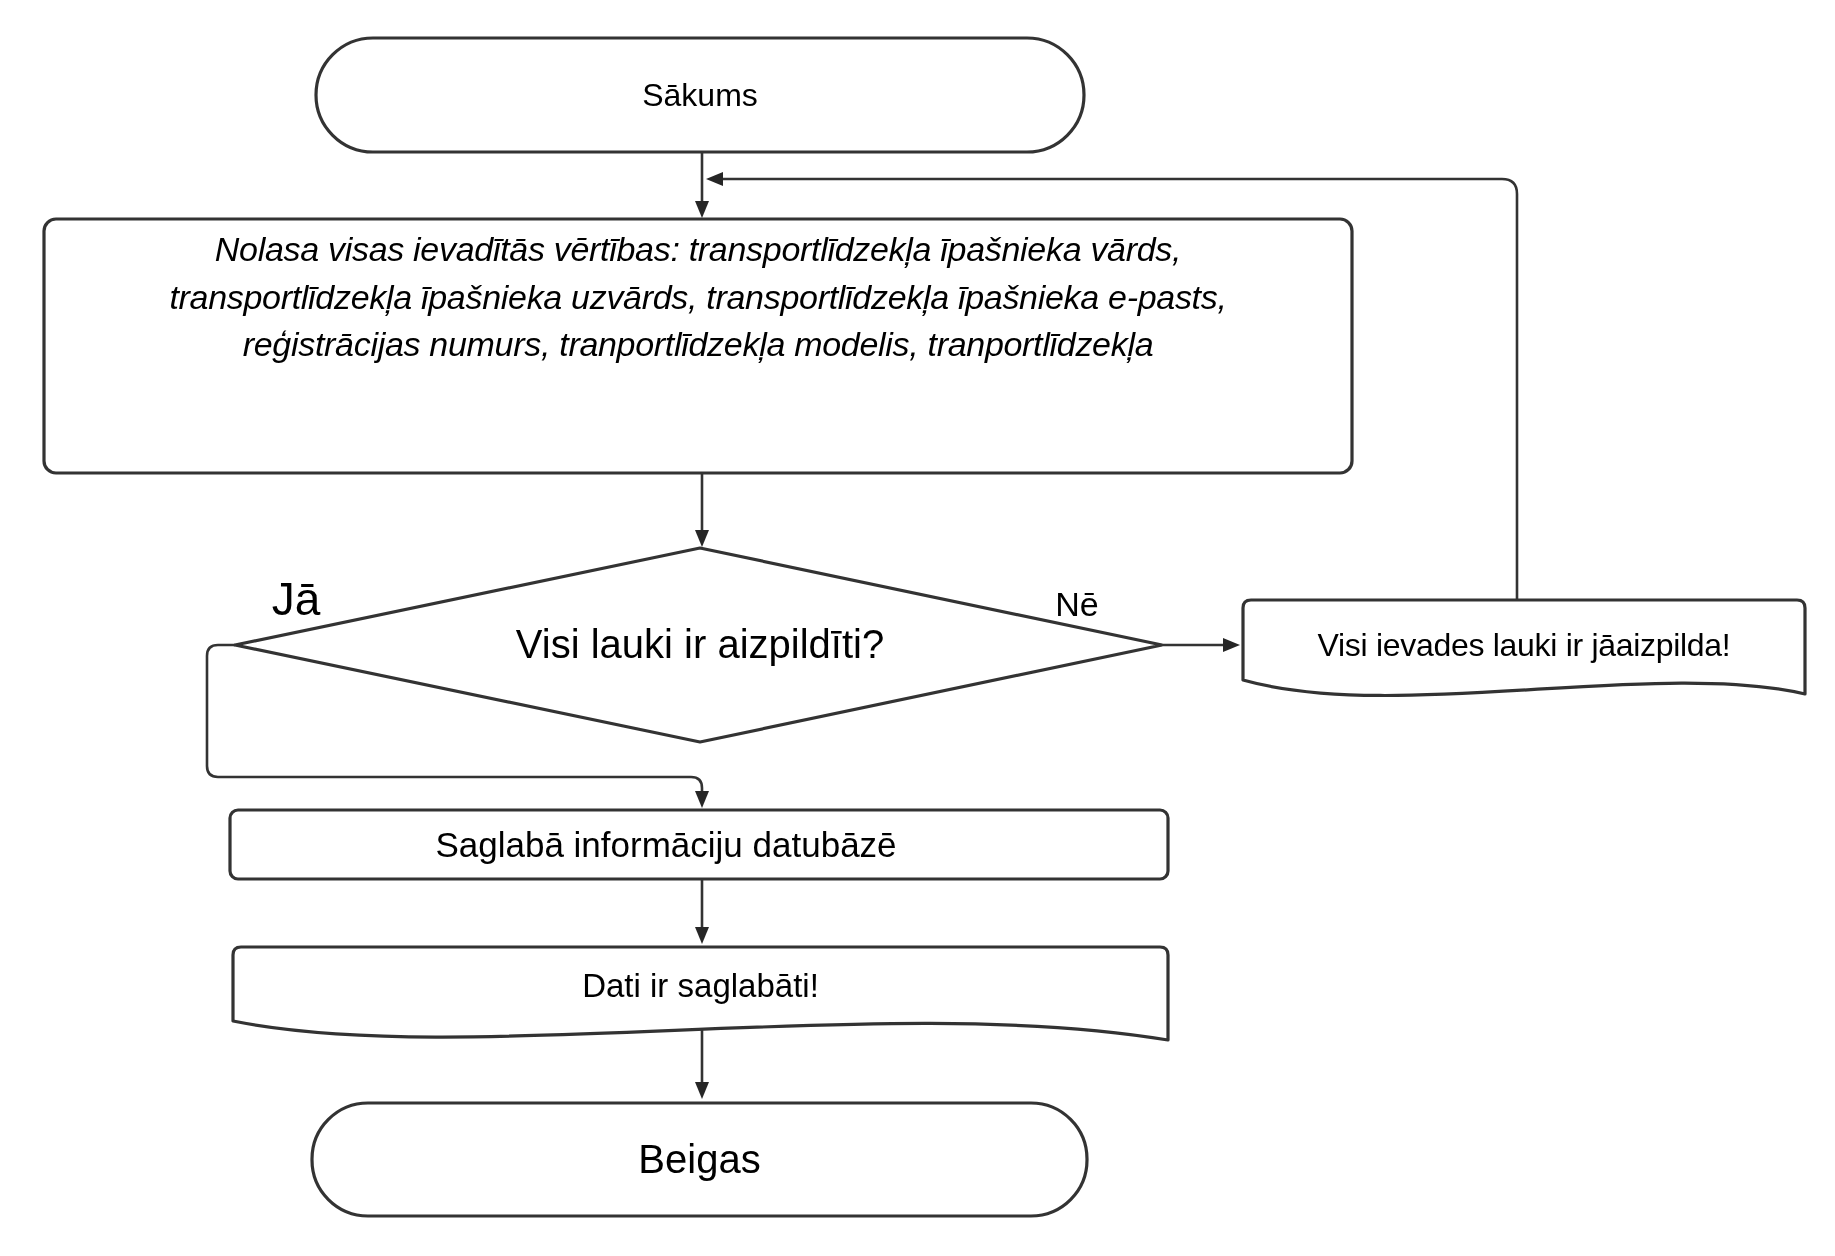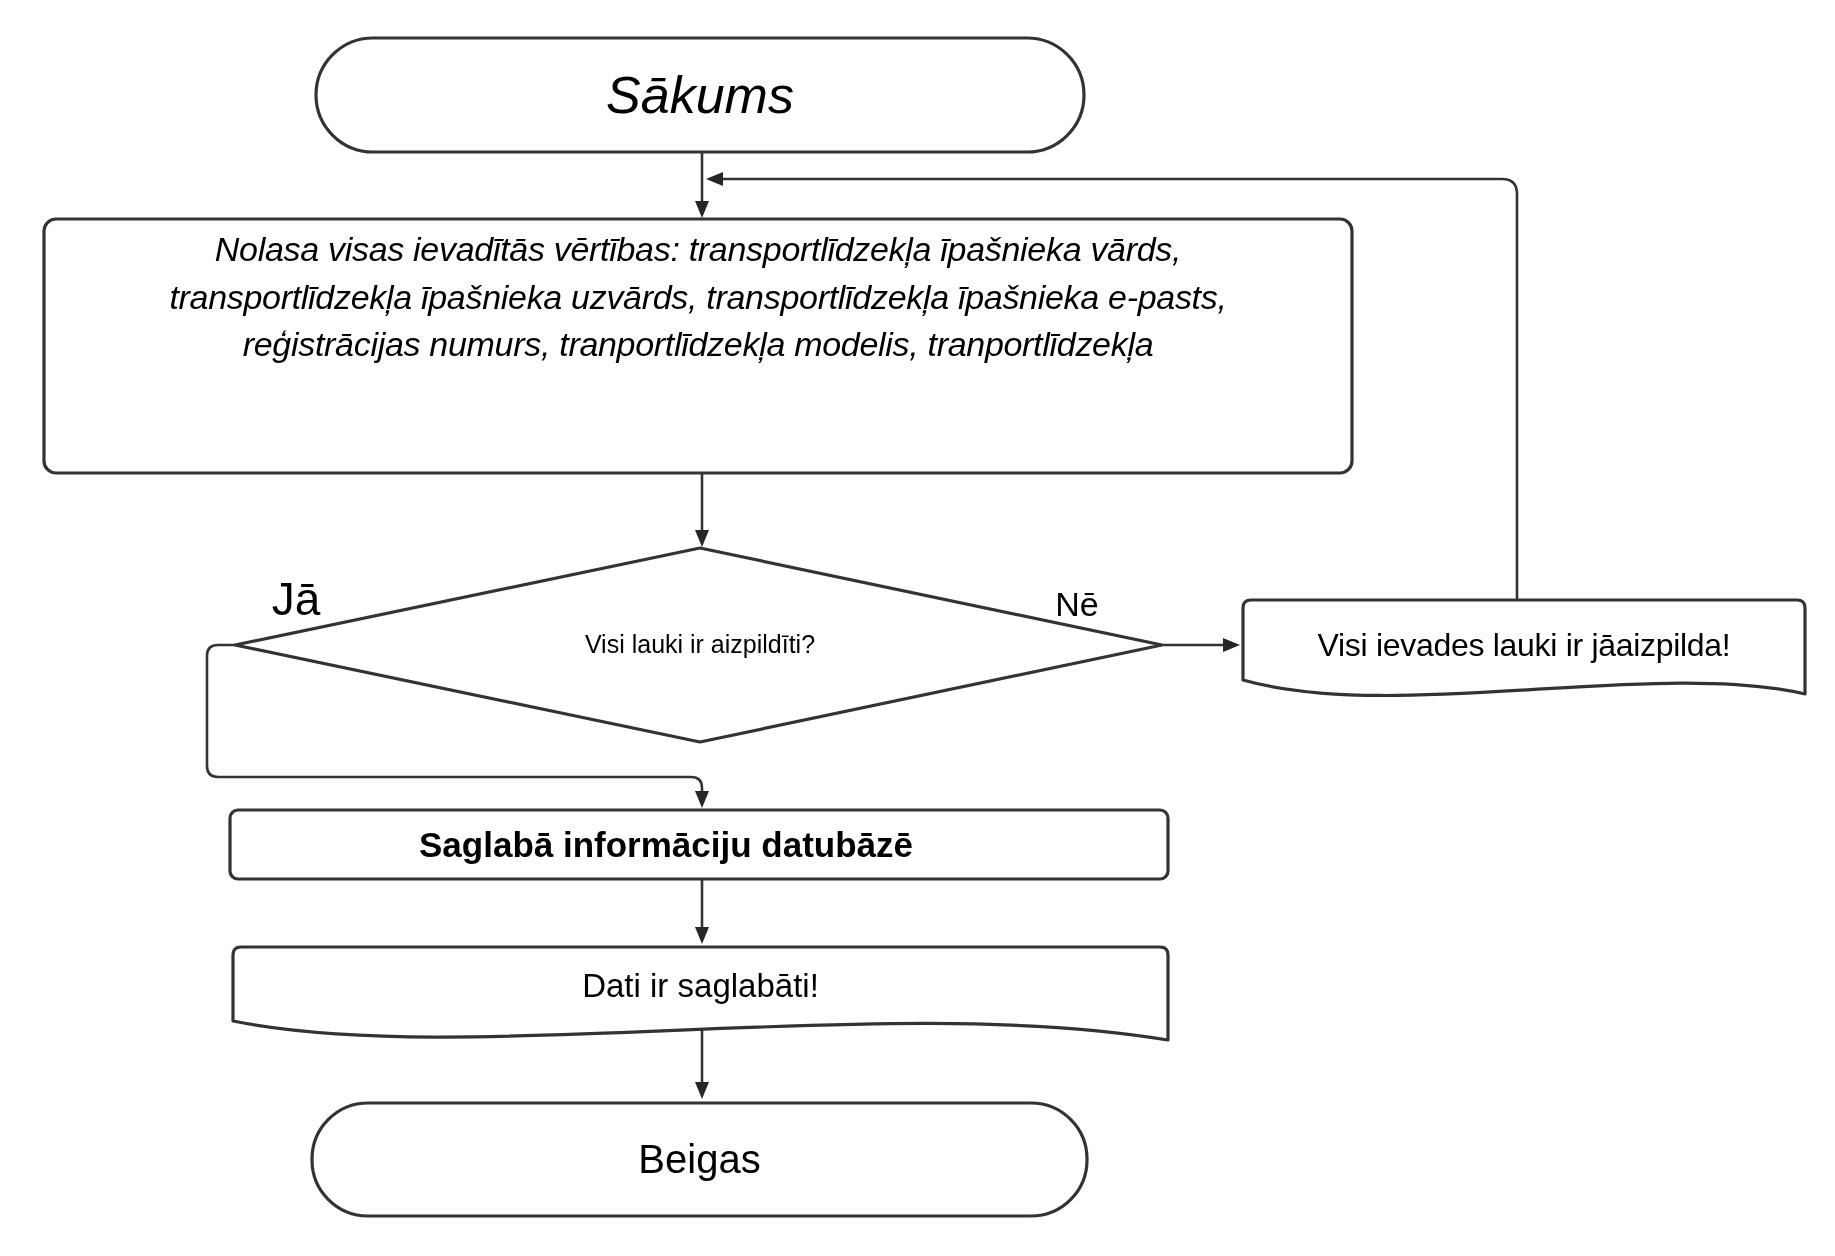--- a/index.html
+++ b/index.html
@@ -38,28 +38,28 @@
   }
   .label{
     position:absolute;
     display:flex;
     align-items:center;
     justify-content:center;
     text-align:center;
     color:var(--text);
     white-space:nowrap;
   }
-  .lbl-start  {left:316px; top:38px;   width:768px; height:114px; font-size:52px;font-style:italic;}
+  .lbl-start  {left:316px; top:38px;   width:768px; height:114px; font-size:32px;}
   .lbl-read   {left:54px;  top:226px;  width:1288px; display:block; font-size:34px;
                line-height:47.6px; letter-spacing:-0.3px; white-space:nowrap;font-style:italic;}
-  .lbl-decision{left:400px;top:619px;  width:600px; height:50px;  font-size:25px;}
+  .lbl-decision{left:400px;top:619px;  width:600px; height:50px;  font-size:40px;}
   .lbl-ja     {left:256px; top:577px;  width:80px;  height:44px;  font-size:46px;}
   .lbl-ne     {left:1037px;top:582px;  width:80px;  height:44px;  font-size:34px;}
   .lbl-error  {left:1253px;top:613px;  width:542px; height:64px;  font-size:32px; letter-spacing:-0.3px;}
-  .lbl-save   {left:230px; top:810px;  width:872px; height:69px;  font-size:35px;font-weight:bold;}
+  .lbl-save   {left:230px; top:810px;  width:872px; height:69px;  font-size:35px;}
   .lbl-saved  {left:233px; top:951px;  width:935px; height:70px;  font-size:33px;}
   .lbl-end    {left:312px; top:1103px; width:775px; height:113px; font-size:40px;}
 </style>
 </head>
 <body>
 
 <div class="canvas">
 
   <svg width="1835" height="1256" viewBox="0 0 1835 1256">
     <g>

